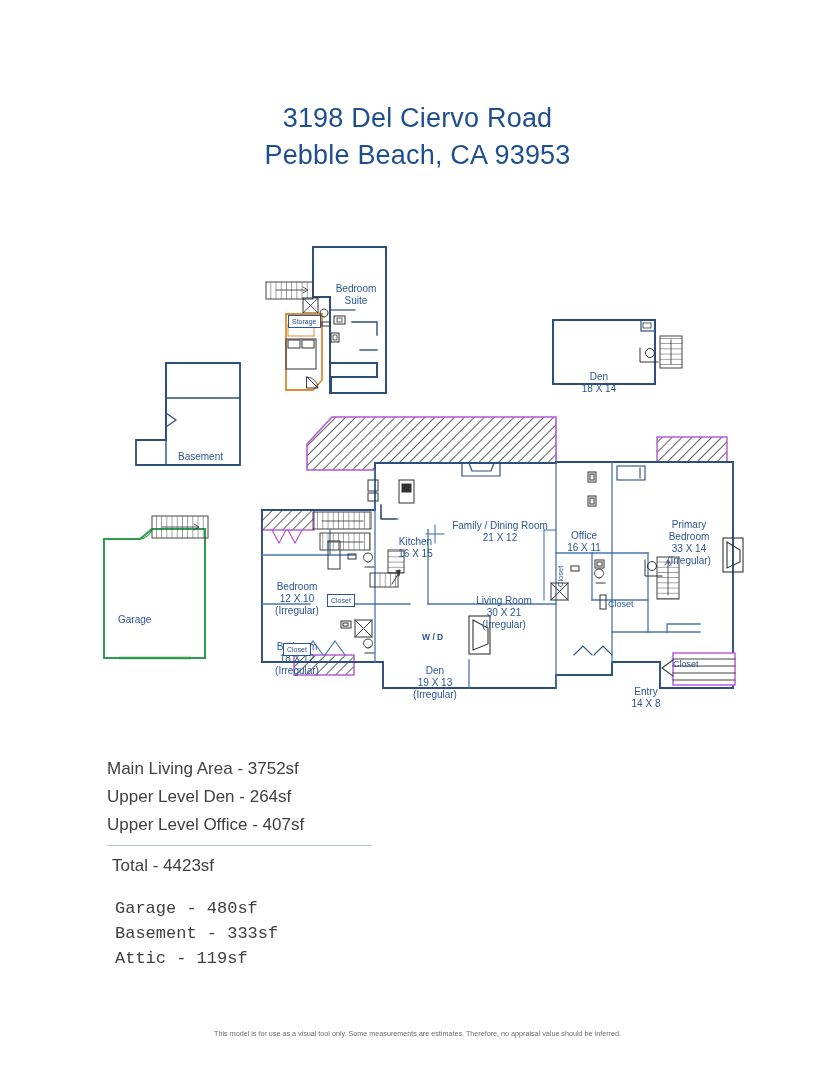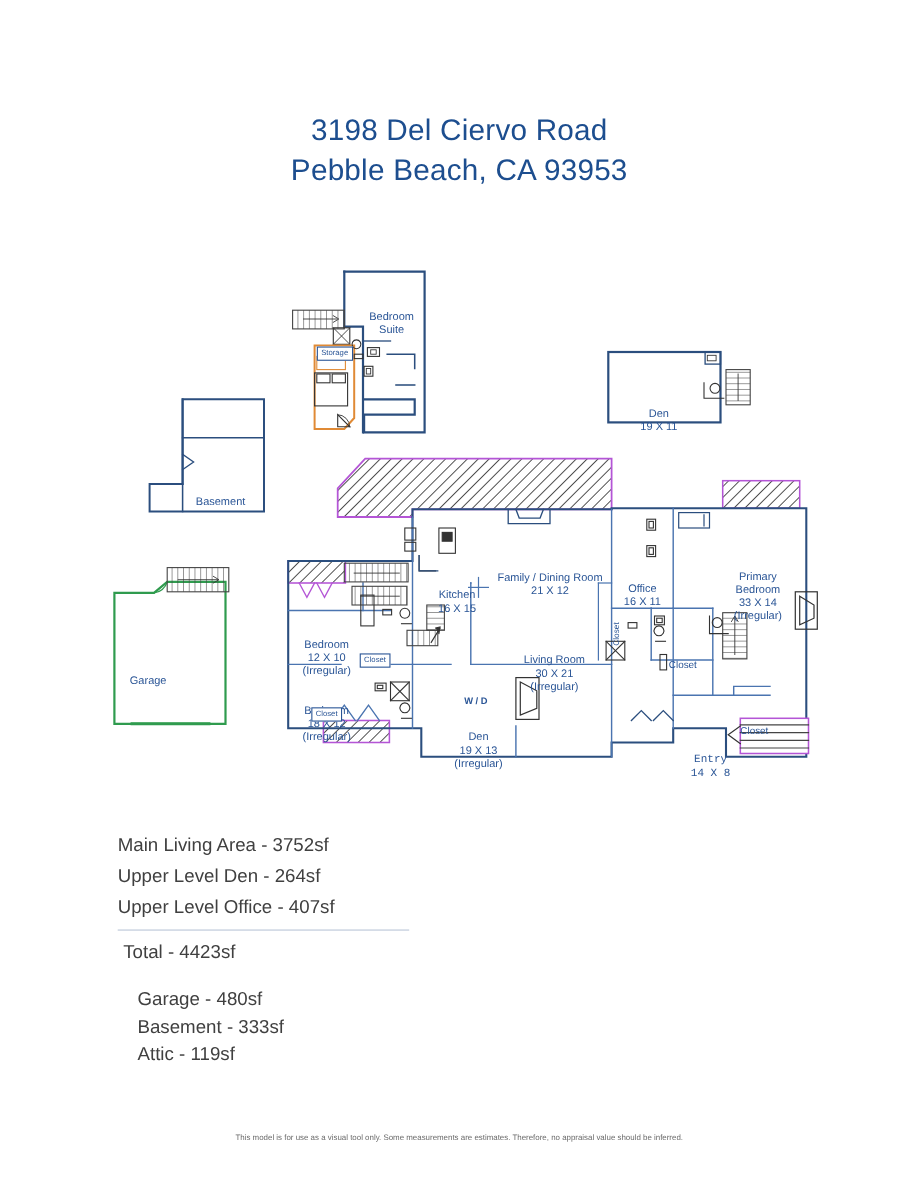--- a/index.html
+++ b/index.html
@@ -47,21 +47,21 @@
 
   
   .legend{position:absolute;left:107px;top:755px;width:330px;}
   .legend .row{
     font-size:17px;line-height:28px;color:#404040;white-space:nowrap;
   }
   .legend .rule{
     width:265px;height:1px;background:#b9c6d8;margin:6px 0 6px 0;
   }
   .legend .row.total{margin-left:5px;}
-  .legend .grp2{margin-top:16px;margin-left:18px;}
+  .legend .grp2{margin-top:16px;margin-left:8px;font-family:Liberation Mono, monospace;}
   .legend .grp2 .row{font-size:17px;line-height:25px;}
 
   .disclaimer{
     position:absolute;left:0;right:0;top:1029px;text-align:center;
     font-size:7.2px;color:#6b6b6b;font-family:"Liberation Sans", sans-serif;
   }
 </style>
 </head>
 <body>
 
@@ -348,21 +348,21 @@
   </div>
 
   <div class="lbl mid" style="left:331px;top:251px;width:50px;">
     <span>Bedroom</span><br>
     <span>Suite</span>
   </div>
   <div class="boxlbl" style="left:288px;top:315px;">Storage</div>
 
   <div class="lbl mid" style="left:568px;top:339px;width:62px;">
     <span>Den</span>
-    <span class="dim">19 X 11</span>
+    <span class="dim">18 X 14</span>
   </div>
 
   <div class="lbl mid" style="left:178px;top:419px;">Basement</div>
 
   <div class="lbl mid" style="left:118px;top:582px;">Garage</div>
 
   <div class="lbl mid" style="left:393px;top:504px;width:45px;">
     <span>Kitchen</span>
     <span class="dim">16 X 15</span>
   </div>
@@ -401,21 +401,21 @@
     <span class="dim">30 X 21</span>
     <span class="dim">(Irregular)</span>
   </div>
 
   <div class="lbl mid" style="left:405px;top:633px;width:60px;">
     <span>Den</span>
     <span class="dim">19 X 13</span>
     <span class="dim">(Irregular)</span>
   </div>
 
-  <div class="lbl mid" style="left:622px;top:654px;width:48px;font-family:Liberation Mono, monospace;">
+  <div class="lbl mid" style="left:622px;top:654px;width:48px;">
     <span>Entry</span>
     <span class="dim">14 X 8</span>
   </div>
 
   <div class="boxlbl" style="left:327px;top:594px;">Closet</div>
   <div class="boxlbl" style="left:283px;top:643px;">Closet</div>
   <div class="vlbl" style="left:556px;top:549px;height:38px;">Closet</div>
   <div class="lbl small" style="left:608px;top:568px;font-size:9px;">Closet</div>
   <div class="lbl small" style="left:673px;top:628px;font-size:9px;">Closet</div>
 

